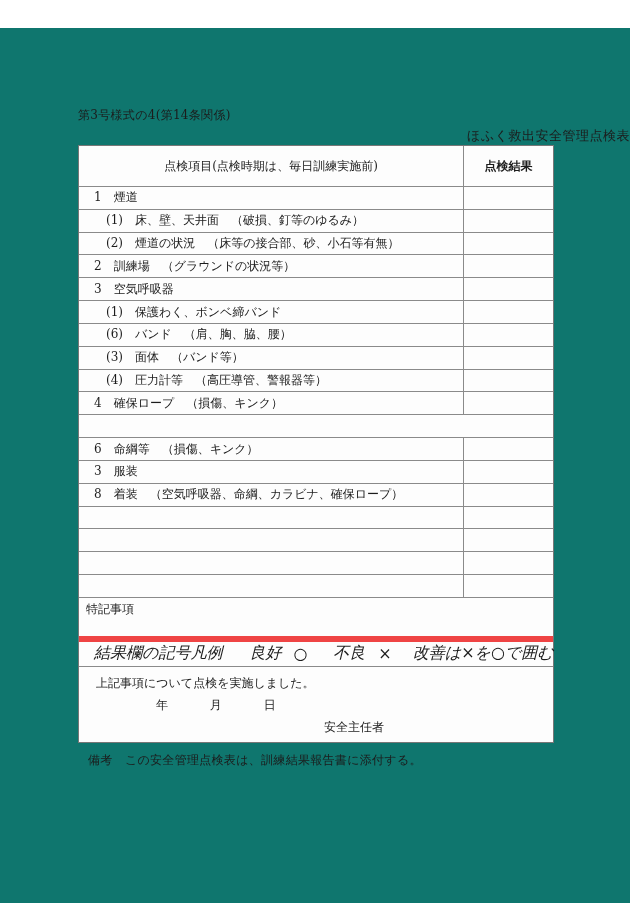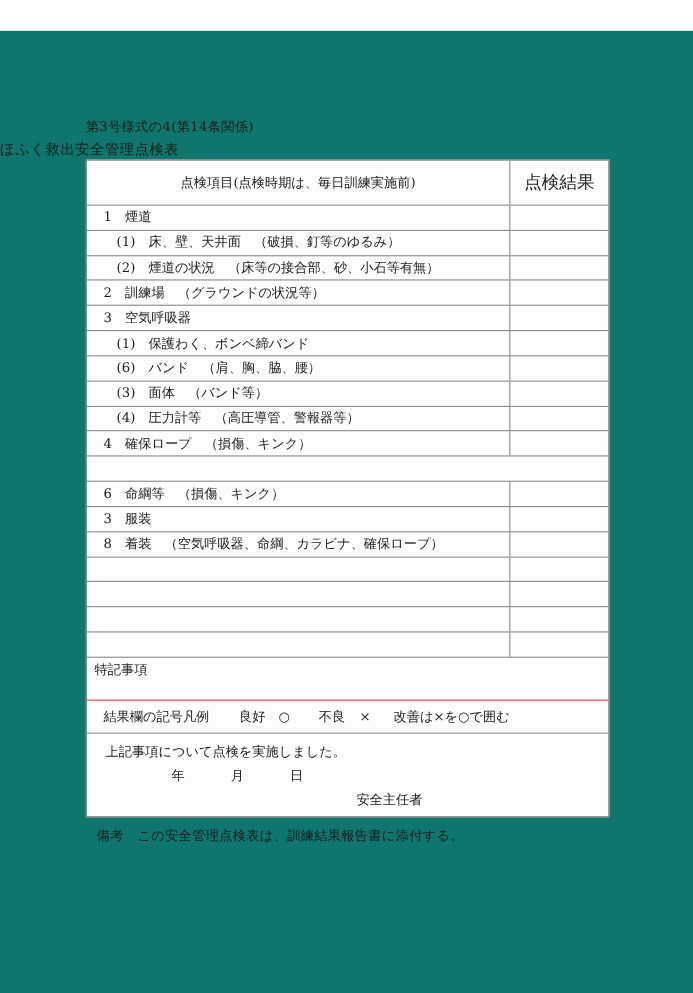--- a/index.html
+++ b/index.html
@@ -6,44 +6,44 @@
   html,body { width:630px; height:903px; }
   body {
     background:#ffffff;
     font-family:"DejaVu Serif","Liberation Serif",serif;
     color:#1c1c1c;
     overflow:hidden;
   }
   .page { position:relative; width:630px; height:903px; background:#0f766e;margin-top:28px; }
 
   .form-number { position:absolute; left:78px; top:79px; font-size:12px; letter-spacing:0.3px; }
-  .doc-title   { position:absolute; left:0; top:99px; width:630px; text-align:left; font-size:13px; letter-spacing:0.5px; }
+  .doc-title   { position:absolute; left:0; top:99px; width:630px; text-align:right; font-size:13px; letter-spacing:0.5px; }
 
   .table {
     position:absolute; left:78px; top:117px; width:476px;
     border:1px solid #777; background:#fdfdfd;
   }
   .row { display:flex; border-top:1px solid #8a8a8a; }
   .row:first-child { border-top:none; }
   .header-row { height:40px; }
   .body-row { height:22.83px; }
   .items-cell {
     width:385px; border-right:1px solid #8a8a8a;
     display:flex; align-items:center;
     font-size:12px; white-space:nowrap; overflow:hidden;
   }
   .header-row .items-cell { justify-content:center; }
-  .result-cell { flex:1; display:flex; align-items:center; justify-content:center; font-size:16px; }
+  .result-cell { flex:1; display:flex; align-items:center; justify-content:center; font-size:12px;font-weight:bold; }
   .lv0 { padding-left:15px; }
   .lv1 { padding-left:27px; }
 
   .notes-row { border-top:1px solid #8a8a8a; height:39px; padding:3px 0 0 7px; font-size:12px; }
   .legend-row {
-    border-top:1px solid #ef4444; height:30px;
-    display:flex; align-items:center; padding-left:15px; font-size:12px; white-space:nowrap;
+    border-top:6px solid #ef4444; height:30px;
+    display:flex; align-items:center; padding-left:15px; font-size:16px; white-space:nowrap;font-style:italic;
   }
   .legend-row .g1 { margin-left:27px; }
   .legend-row .g2 { margin-left:12px; }
   .legend-row .g3 { margin-left:26px; }
   .legend-row .g4 { margin-left:13px; }
   .legend-row .g5 { margin-left:21px; }
 
   .sign-row { border-top:1px solid #8a8a8a; height:76px; padding-top:5px; font-size:12px; }
   .sign-row > div { line-height:22px; }
   .decl-statement { padding-left:17px; }

